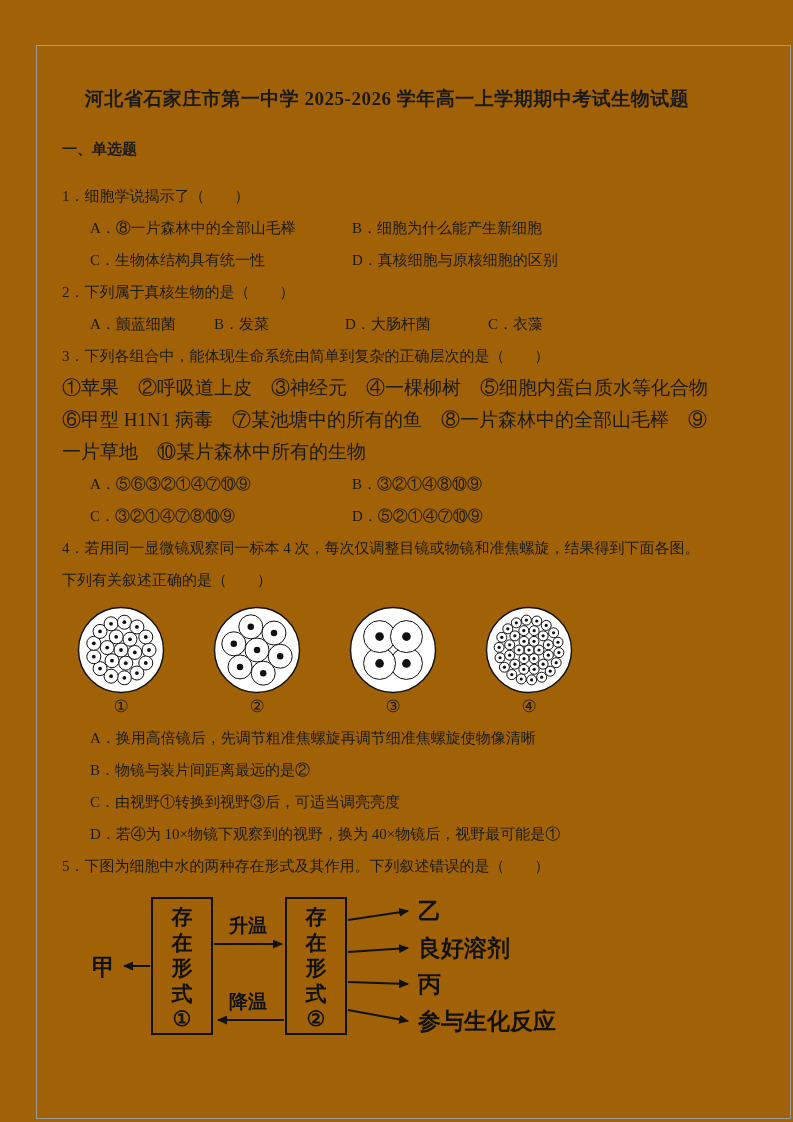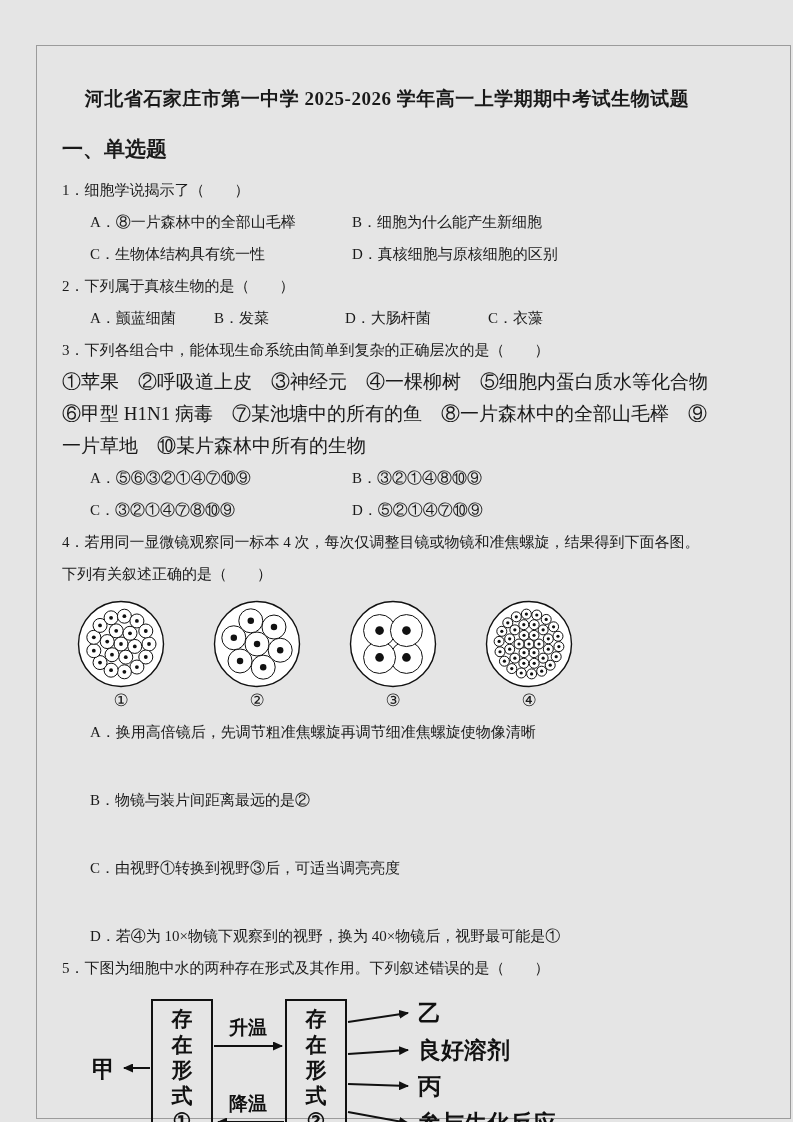--- a/index.html
+++ b/index.html
@@ -1,28 +1,28 @@
 <!DOCTYPE html>
 <html><head>
 <meta charset="utf-8">
 <style>
   * { margin:0; padding:0; box-sizing:border-box; }
   html,body { background:#ffffff; }
   body { font-family:"Liberation Serif","DejaVu Serif",serif; color:#1a1a1a; }
-  .page { position:relative; width:793px; height:1122px; background:#e5e5e5; overflow:hidden; margin:0 auto; }
+  .page { position:relative; width:793px; height:1122px; background:#a16207; overflow:hidden; margin:0 auto; }
   .frame { position:absolute; left:36px; top:45px; right:2px; bottom:3px; border:1px solid #9b9b9b; pointer-events:none; }
   .content { position:absolute; left:62px; top:84px; width:650px; }
   .title { font-size:19px; font-weight:bold; text-align:center; line-height:30px; margin-bottom:20px; letter-spacing:0.5px; }
-  .section-heading { font-size:21px; font-weight:bold; line-height:30px; margin-bottom:10px; }
+  .section-heading { font-size:15px; font-weight:bold; line-height:30px; margin-bottom:16px; }
   .stem { font-size:15px; line-height:32px; }
   .items { font-size:19px; line-height:32px; }
   .opt-row { display:grid; padding-left:28px; font-size:15px; line-height:32px; }
   .cols2 { grid-template-columns:262px 1fr; }
   .cols4 { grid-template-columns:124px 131px 143px 1fr; }
-  .cols1 { grid-template-columns:1fr;gap:36px; }
+  .cols1 { grid-template-columns:1fr; }
   .opt { white-space:nowrap; overflow:visible; }
   
   .fig-row { display:flex; gap:46px; padding-left:14px; margin:10px 0 2px 0; }
   .fig { width:90px; text-align:center; }
   .fig svg { display:block; margin:0 auto; }
   .fig-label { font-size:17px; line-height:26px; }
   
   .flow-wrap { margin:8px 0 6px 14px; }
   .flow text { font-weight:bold; fill:#111; font-family:"Liberation Serif","DejaVu Serif",serif; }
   .flow .big { font-size:23px; }

